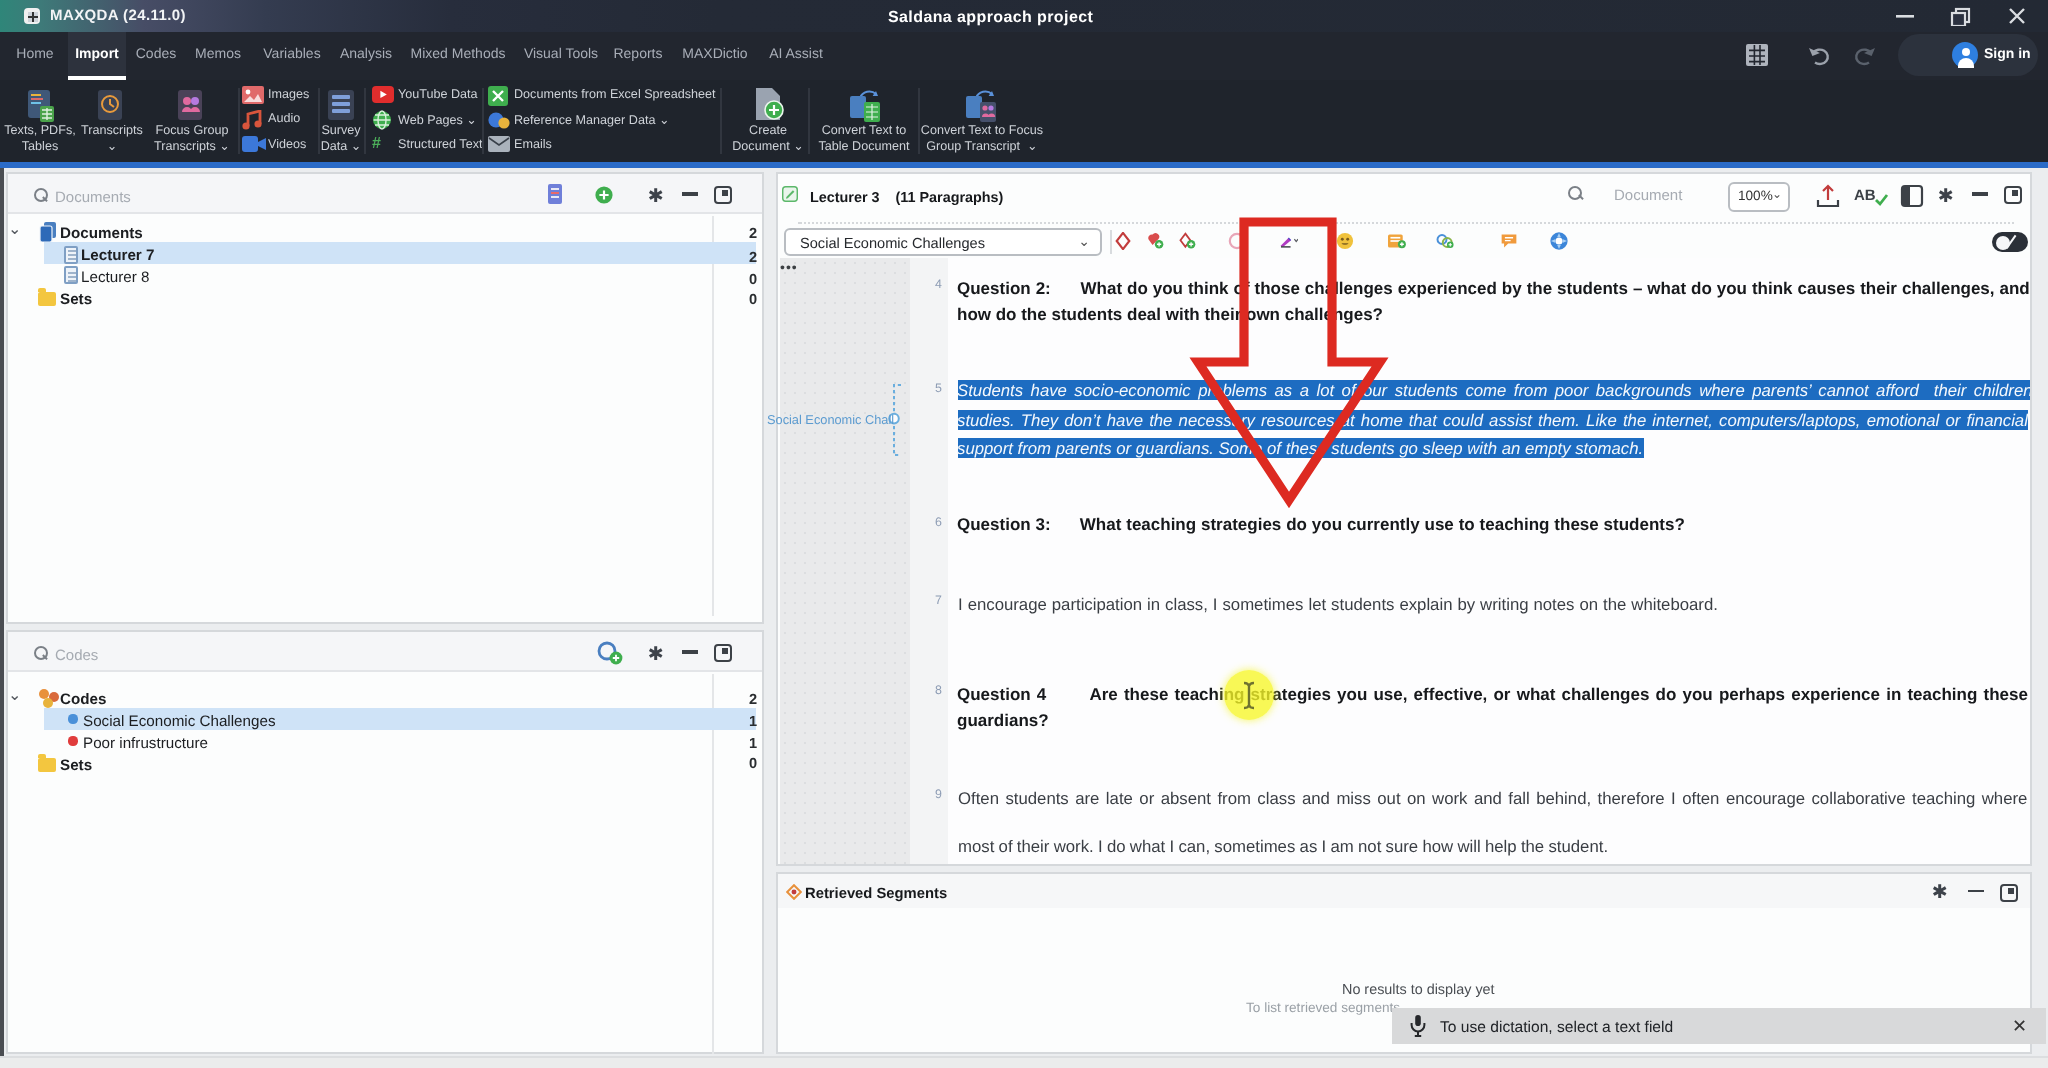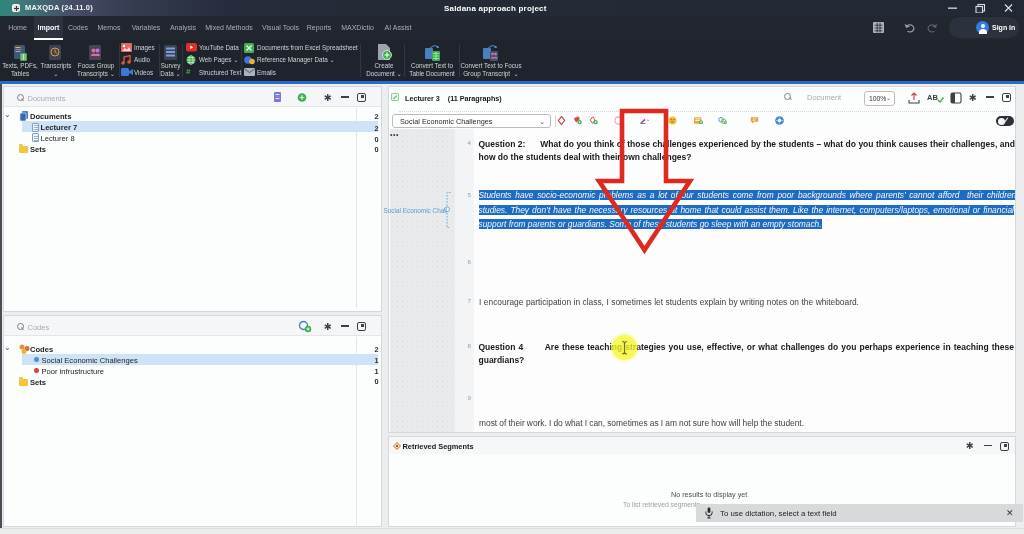--- a/index.html
+++ b/index.html
@@ -433,26 +433,28 @@
       <circle cx="4" cy="17.3" r="2.4" fill="#fdfdfe" stroke="#6aaede" stroke-width="1"></circle>
     </svg>
 
     <div class="qt" style="top:10.3px; word-spacing:0.12px;">Question 2:&nbsp;&nbsp;&nbsp;&nbsp;&nbsp;&nbsp;What do you think of those challenges experienced by the students – what do you think causes their challenges, and</div>
     <div class="qt" style="top:23px;">how do the students deal with their own challenges?</div>
 
     <div class="bl" style="top:61px; word-spacing:1.4px;">Students have socio-economic problems as a lot of our students come from poor backgrounds where parents’ cannot afford&nbsp; their children</div>
     <div class="bl" style="top:76px; word-spacing:0.74px;">studies. They don’t have the necessary resources at home that could assist them. Like the internet, computers/laptops, emotional or financial</div>
     <div class="bl" style="top:90.3px;">support from parents or guardians. Some of these students go sleep with an empty stomach.</div>
 
+    <div class="qt" style="top:128px; word-spacing:0.07px;">Question 3:&nbsp;&nbsp;&nbsp;&nbsp;&nbsp;&nbsp;What teaching strategies do you currently use to teaching these students?</div>
 
     <div class="at" style="top:167.5px; word-spacing:0.16px;">I encourage participation in class, I sometimes let students explain by writing notes on the whiteboard.</div>
 
     <div class="qt" style="top:212.5px; word-spacing:0.72px;">Question 4&nbsp;&nbsp;&nbsp;&nbsp;&nbsp;&nbsp;&nbsp;Are these teaching strategies you use, effective, or what challenges do you perhaps experience in teaching these</div>
     <div class="qt" style="top:225.5px;">guardians?</div>
 
+    <div class="at" style="top:264.5px; word-spacing:0.9px;">Often students are late or absent from class and miss out on work and fall behind, therefore I often encourage collaborative teaching where</div>
     <div class="at" style="top:288.5px; word-spacing:-0.19px;">most of their work. I do what I can, sometimes as I am not sure how will help the student.</div>
   </div>
 </div>
 
 <div class="panel" id="retpanel">
   <div style="position:absolute; left:0; top:0; right:0; height:17px; background:#f6f7f8;"></div>
   <svg style="position:absolute;left:3.5px;top:5px" width="8" height="8" viewBox="0 0 11 11">
     <path d="M5.5,0.8 L10.2,5.5 L5.5,10.2 L0.8,5.5 Z" fill="none" stroke="#e8913c" stroke-width="1.4"></path>
     <circle cx="5.5" cy="5.5" r="1.7" fill="#c23c3c"></circle>
   </svg>

